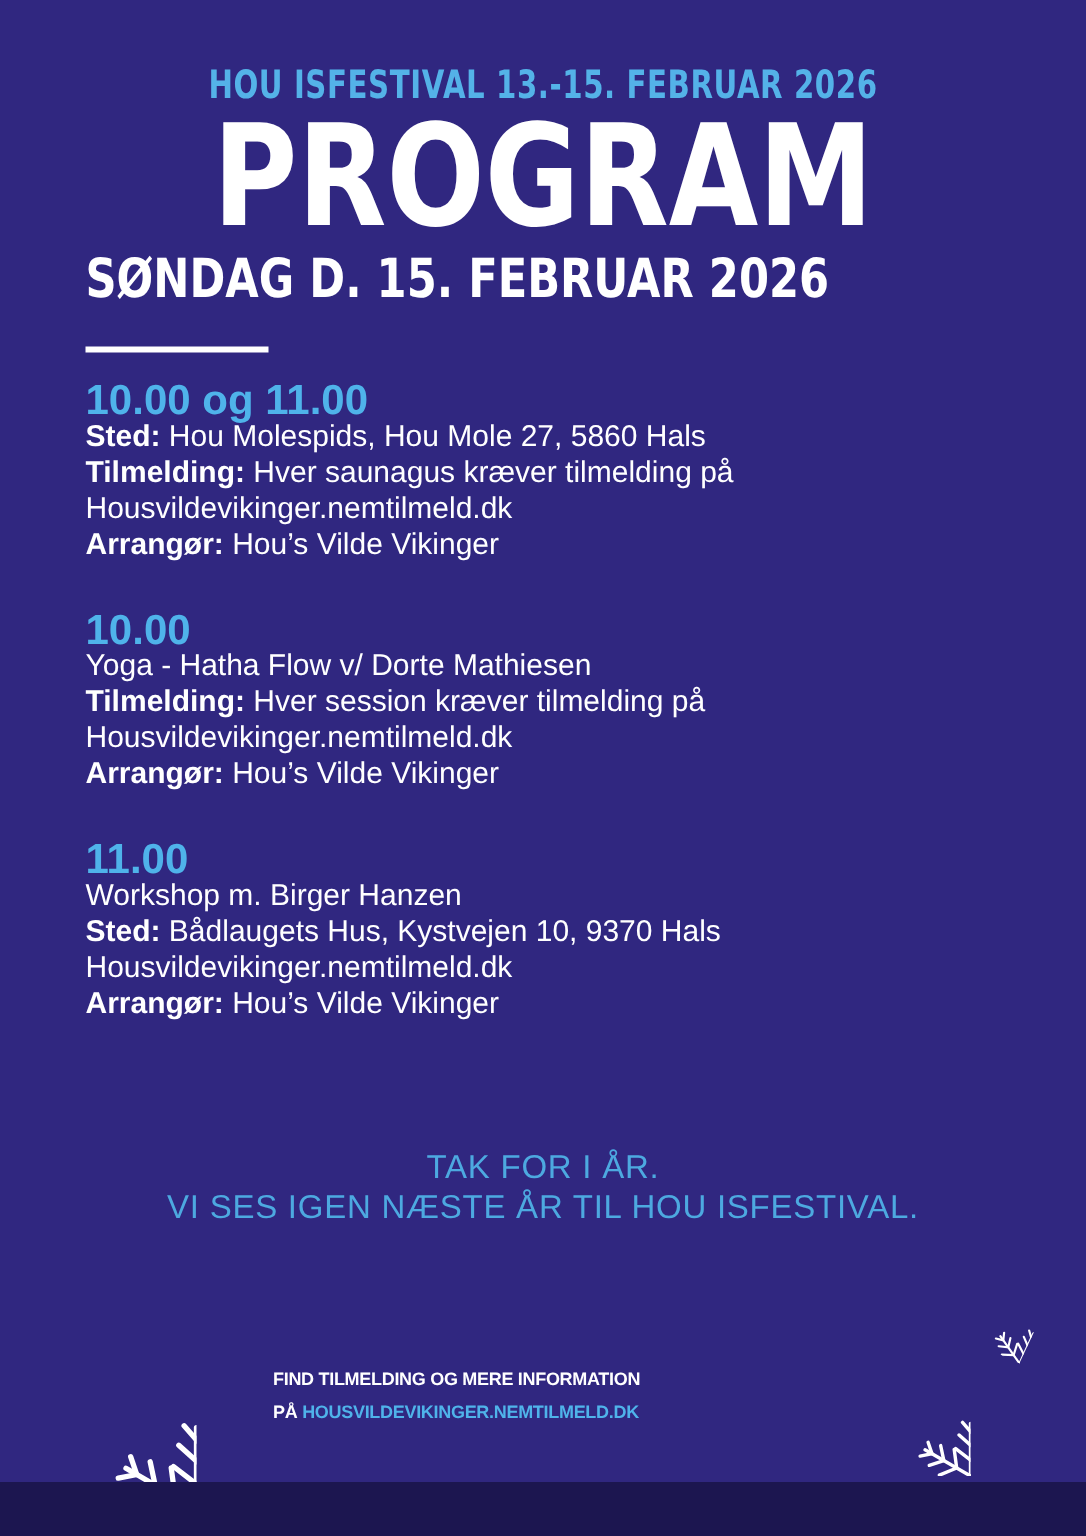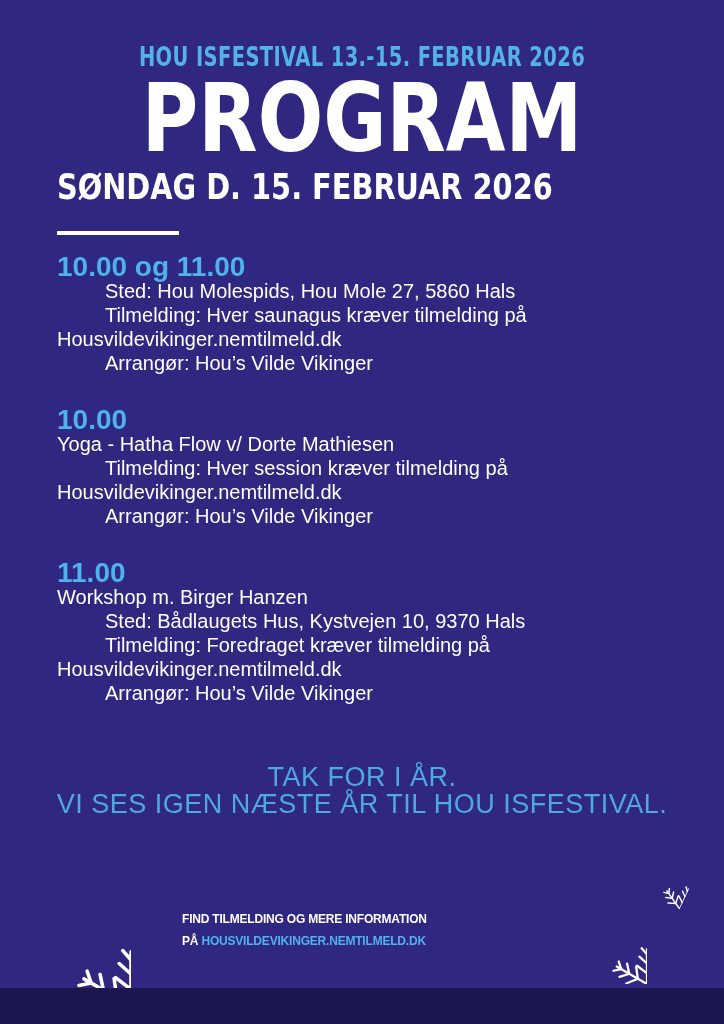--- a/index.html
+++ b/index.html
@@ -44,26 +44,26 @@
     position:absolute;top:231px;left:57px;
     width:122px;height:4px;background:#ffffff;
   }
   
   .events{position:absolute;top:255px;left:57px;right:36px;}
   .event{margin-bottom:33px;font-size:20px;line-height:24px;color:#ffffff;}
   .event-time{
     color:#4fb3ea;font-weight:bold;font-size:28px;line-height:24px;
   }
   .event p{margin:0;}
-  .lbl{font-weight:normal;margin-left:48px;}
+  .lbl{font-weight:bold;}
   
   .closing{
     position:absolute;top:764px;left:0;right:0;
     text-align:center;color:#4da9e0;
-    font-size:27px;line-height:27px;letter-spacing:0.5px;
+    font-size:22px;line-height:27px;letter-spacing:0.5px;
   }
   
   .footer{
     position:absolute;top:908px;left:182px;
     color:#ffffff;font-weight:bold;
     font-size:12px;line-height:22px;letter-spacing:-0.2px;
     white-space:nowrap;
   }
   .footer .link{color:#4fb3ea;}
   
@@ -143,21 +143,20 @@
       <p>Yoga - Hatha Flow v/ Dorte Mathiesen</p>
       <p><span class="lbl">Tilmelding:</span> <span>Hver session kræver tilmelding på</span></p>
       <p>Housvildevikinger.nemtilmeld.dk</p>
       <p><span class="lbl">Arrangør:</span> <span>Hou’s Vilde Vikinger</span></p>
     </div>
 
     <div class="event">
       <p class="event-time">11.00</p>
       <p>Workshop m. Birger Hanzen</p>
       <p><span class="lbl">Sted:</span> <span>Bådlaugets Hus, Kystvejen 10, 9370 Hals</span></p>
-      <p><span class="lbl">Tilmelding:</span> <span>Foredraget kræver tilmelding på</span></p>
       <p>Housvildevikinger.nemtilmeld.dk</p>
       <p><span class="lbl">Arrangør:</span> <span>Hou’s Vilde Vikinger</span></p>
     </div>
 
   </div>
 
   <div class="closing">
     <div>TAK FOR I ÅR.</div>
     <div>VI SES IGEN NÆSTE ÅR TIL HOU ISFESTIVAL.</div>
   </div>

